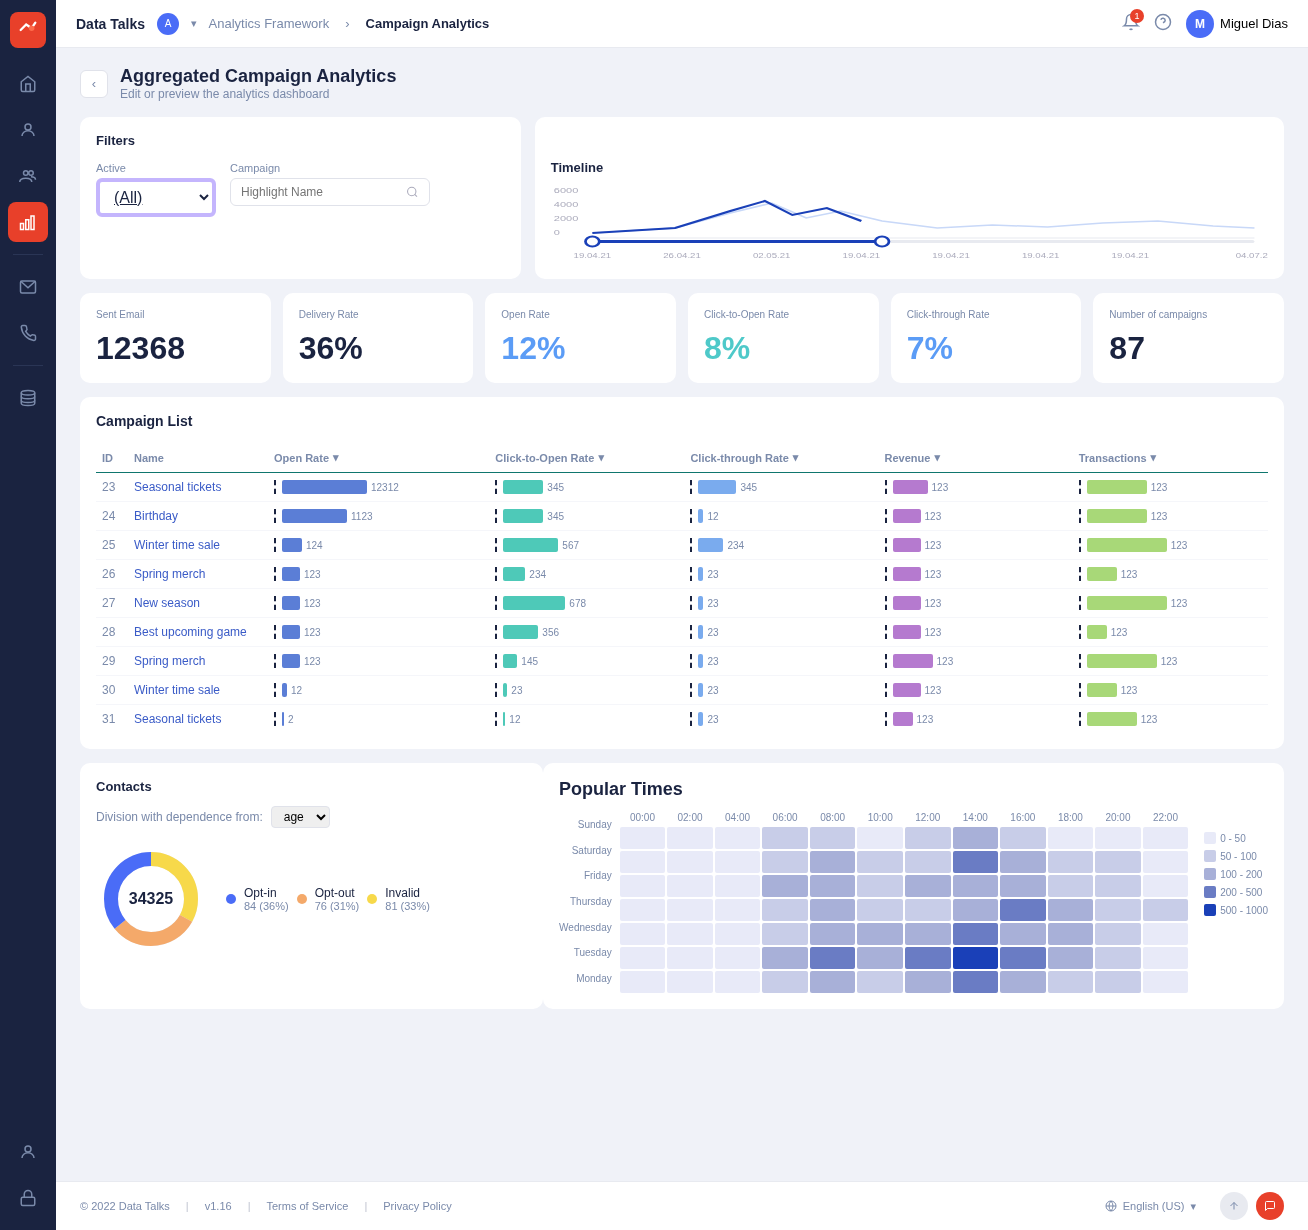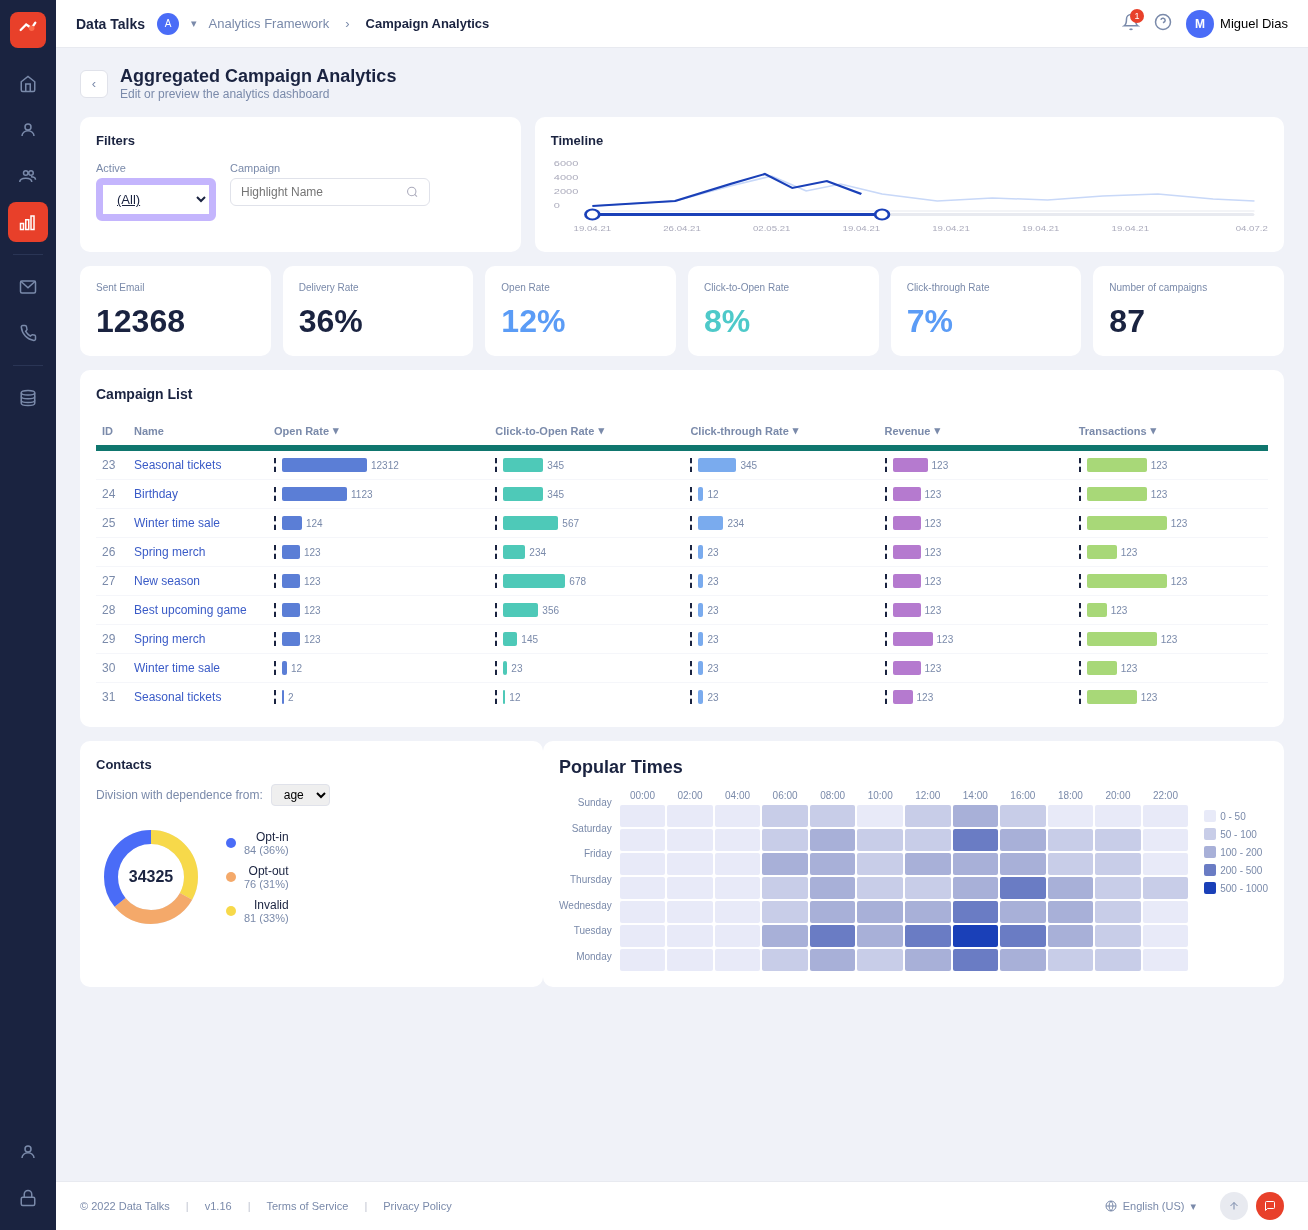--- a/index.html
+++ b/index.html
@@ -45,40 +45,40 @@
     
     .card { background: white; border-radius: 10px; padding: 16px; }
 
     
     .row-two { display: grid; grid-template-columns: 1fr 1.7fr; gap: 14px; margin-bottom: 14px; }
 
     .filters-card { }
     .filters-title { font-size: 13px; font-weight: 600; color: #1a2340; margin-bottom: 14px; }
     .filters-row { display: flex; gap: 14px; }
     .filter-group label { font-size: 11px; color: #7a8aaa; display: block; margin-bottom: 4px; }
-    .filter-select { border: 7px solid #c4b5fd; border-radius: 6px; padding: 6px 10px; font-size: 13px; color: #1a2340; background: white; width: 120px; cursor: pointer; text-decoration: underline; }
+    .filter-select { border: 4px solid #c4b5fd; border-radius: 6px; padding: 6px 10px; font-size: 16px; color: #1a2340; background: white; width: 120px; cursor: pointer; text-decoration: underline; }
     .filter-search { border: 1px solid #e0e2ea; border-radius: 6px; padding: 6px 10px 6px 10px; font-size: 12px; color: #aab; background: white; width: 200px; display: flex; align-items: center; gap: 6px; }
     .filter-search input { border: none; outline: none; font-size: 12px; color: #1a2340; width: 100%; background: transparent; }
 
     .timeline-card { }
-    .timeline-title { font-size: 13px; font-weight: 600; color: #1a2340; margin-bottom: 8px; }
+    .timeline-title { font-size: 13px; font-weight: 600; color: #1a2340; margin-bottom: 8px; margin-top: 27px; }
 
     
     .metrics-row { display: grid; grid-template-columns: repeat(6, 1fr); gap: 12px; margin-bottom: 14px; }
     .metric-card { background: white; border-radius: 10px; padding: 16px; }
     .metric-label { font-size: 10px; color: #7a8aaa; margin-bottom: 10px; font-weight: 500; }
     .metric-value { font-size: 32px; font-weight: 700; color: #1a2340; }
     .metric-value.blue { color: #5b9cf6; }
     .metric-value.teal { color: #4ec9c9; }
 
     
     .campaign-card { margin-bottom: 14px; }
     .campaign-title { font-size: 14px; font-weight: 600; color: #1a2340; margin-bottom: 14px; }
     .campaign-table { width: 100%; border-collapse: collapse; }
-    .campaign-table th { text-align: left; font-size: 11px; font-weight: 600; color: #7a8aaa; padding: 8px 6px; border-bottom: 6px solid #0f766e; cursor: pointer; white-space: nowrap; }
+    .campaign-table th { text-align: left; font-size: 11px; font-weight: 600; color: #7a8aaa; padding: 8px 6px; border-bottom: 1px solid #0f766e; cursor: pointer; white-space: nowrap; }
     .campaign-table th .th-inner { display: flex; align-items: center; gap: 4px; }
     .campaign-table td { padding: 7px 6px; font-size: 12px; border-bottom: 1px solid #f5f6fa; }
     .campaign-table tr:last-child td { border-bottom: none; }
     .campaign-table .id-col { color: #7a8aaa; width: 32px; }
     .campaign-table .name-col { color: #3a5bc7; font-weight: 500; width: 140px; }
     .bar-cell { min-width: 120px; }
     .bar-wrap { display: flex; align-items: center; gap: 4px; }
     .bar { height: 14px; border-radius: 2px; display: inline-block; }
     .bar-val { font-size: 10px; color: #7a8aaa; }
     .bar-blue { background: #5b7ed6; }
@@ -91,21 +91,21 @@
     
     .bottom-row { display: grid; grid-template-columns: 1fr 1.6fr; gap: 0; }
     .contacts-card { }
     .contacts-title { font-size: 13px; font-weight: 600; margin-bottom: 12px; }
     .contacts-division { display: flex; align-items: center; gap: 8px; font-size: 12px; color: #7a8aaa; margin-bottom: 16px; }
     .contacts-division select { border: 1px solid #e0e2ea; border-radius: 4px; padding: 2px 8px; font-size: 12px; }
     .contacts-chart-row { display: flex; align-items: center; gap: 20px; }
     .donut-wrapper { position: relative; width: 110px; height: 110px; }
     .donut-wrapper svg { width: 110px; height: 110px; }
     .donut-center { position: absolute; top: 50%; left: 50%; transform: translate(-50%, -50%); font-size: 16px; font-weight: 700; color: #1a2340; text-align: center; }
-    .legend-items { display: flex; flex-direction: column; gap: 8px; text-align: right; }
+    .legend-items { display: flex; gap: 8px; }
     .legend-item { display: flex; align-items: center; gap: 8px; font-size: 12px; }
     .legend-dot { width: 10px; height: 10px; border-radius: 50%; }
     .legend-text { color: #1a2340; }
     .legend-sub { color: #7a8aaa; font-size: 11px; }
 
     .popular-card { }
     .popular-title { font-size: 18px; font-weight: 600; margin-bottom: 12px; }
     .popular-grid-wrap { display: flex; gap: 8px; }
     .popular-labels-y { display: flex; flex-direction: column; justify-content: space-around; padding-top: 0; }
     .popular-label-y { font-size: 10px; color: #7a8aaa; text-align: left; height: 24px; display: flex; align-items: center; justify-content: flex-end; }

